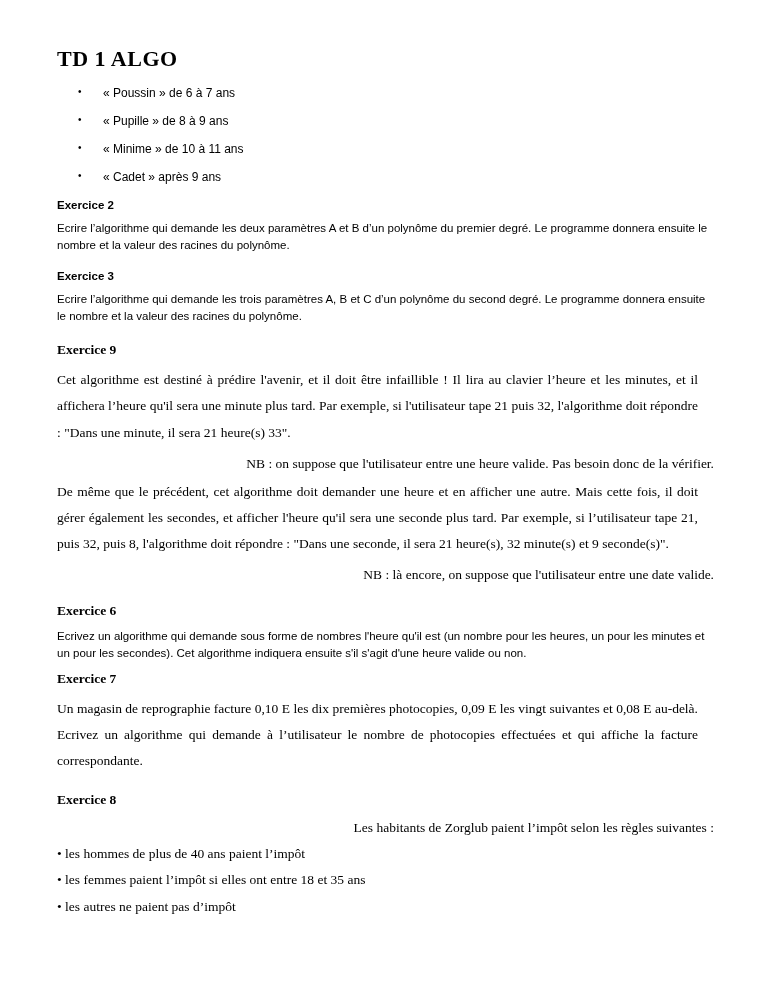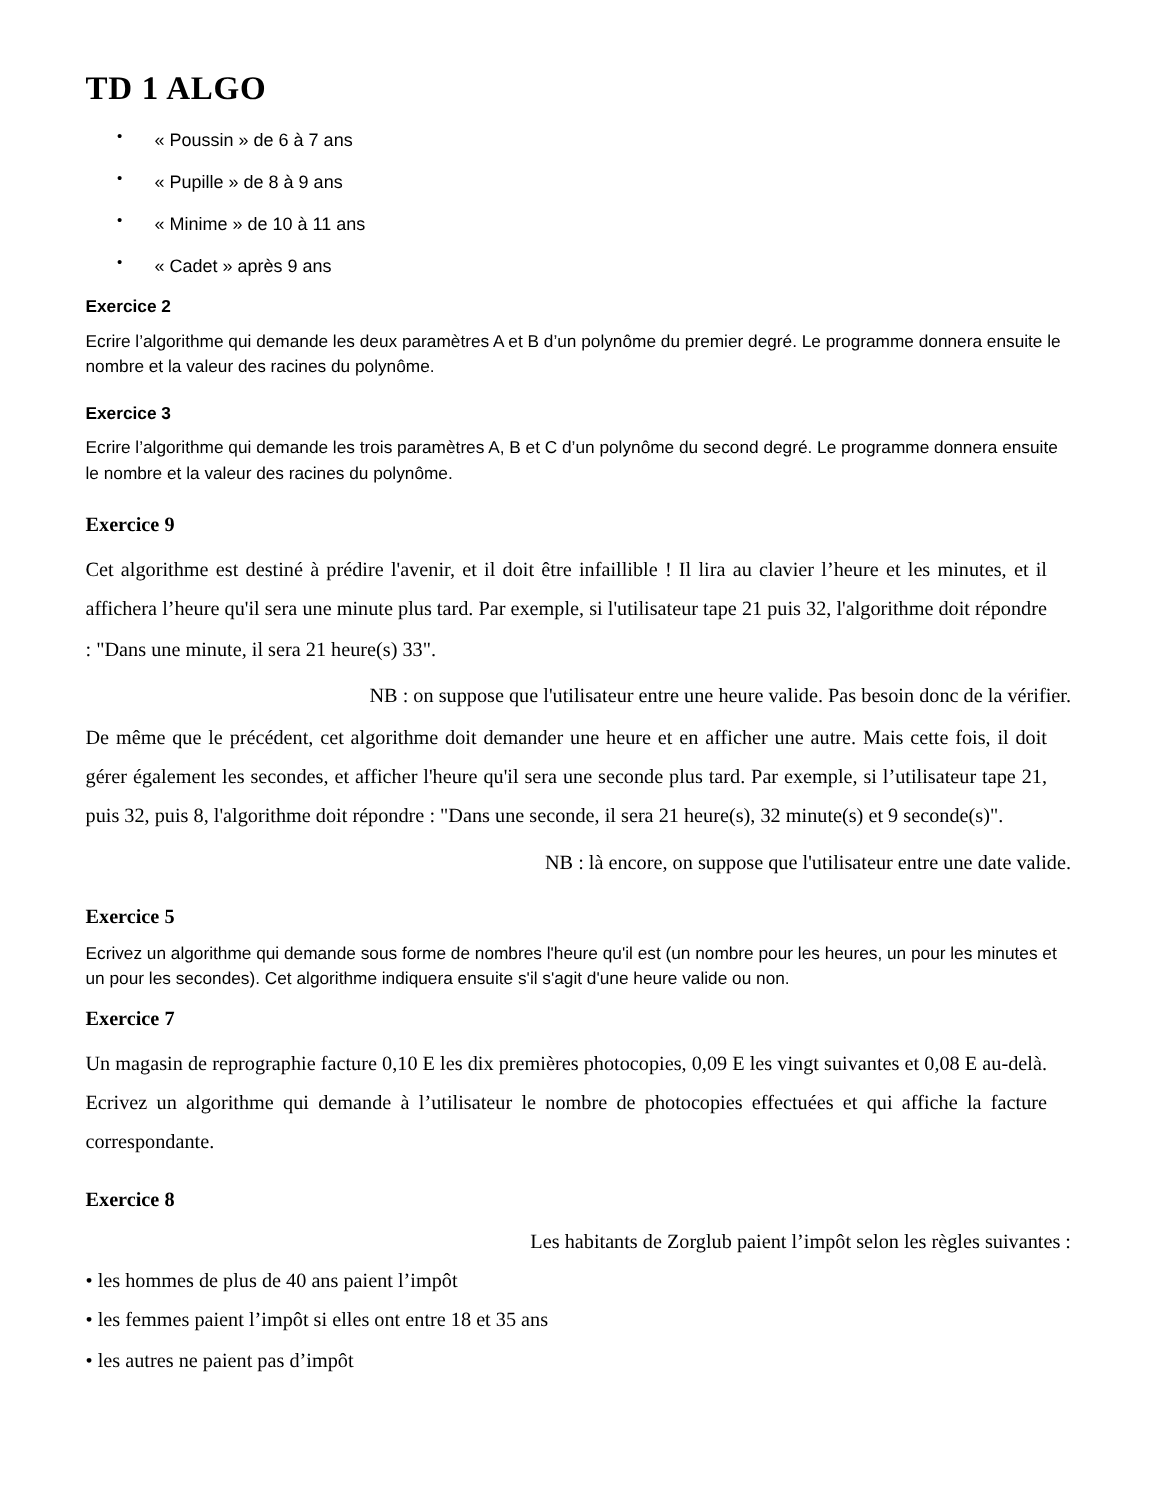--- a/index.html
+++ b/index.html
@@ -118,21 +118,21 @@
     <p class="p-serif">Cet algorithme est destiné à prédire l'avenir, et il doit être infaillible ! Il lira au clavier l’heure et les minutes, et il affichera l’heure qu'il sera une minute plus tard. Par exemple, si l'utilisateur tape 21 puis 32, l'algorithme doit répondre : "Dans une minute, il sera 21 heure(s) 33".</p>
     <p class="p-serif nb">NB : on suppose que l'utilisateur entre une heure valide. Pas besoin donc de la vérifier.</p>
   </section>
 
   <section>
     <p class="p-serif">De même que le précédent, cet algorithme doit demander une heure et en afficher une autre. Mais cette fois, il doit gérer également les secondes, et afficher l'heure qu'il sera une seconde plus tard. Par exemple, si l’utilisateur tape 21, puis 32, puis 8, l'algorithme doit répondre : "Dans une seconde, il sera 21 heure(s), 32 minute(s) et 9 seconde(s)".</p>
     <p class="p-serif nb">NB : là encore, on suppose que l'utilisateur entre une date valide.</p>
   </section>
 
   <section>
-    <h2 class="h-serif">Exercice 5</h2>
+    <h2 class="h-serif">Exercice 6</h2>
     <p class="p-sans" style="margin-bottom:2px;">Ecrivez un algorithme qui demande sous forme de nombres l'heure qu'il est (un nombre pour les heures, un pour les minutes et un pour les secondes). Cet algorithme indiquera ensuite s'il s'agit d'une heure valide ou non.</p>
   </section>
 
   <section>
     <h2 class="h-serif" style="margin-top:8px;">Exercice 7</h2>
     <p class="p-serif">Un magasin de reprographie facture 0,10 E les dix premières photocopies, 0,09 E les vingt suivantes et 0,08 E au-delà. Ecrivez un algorithme qui demande à l’utilisateur le nombre de photocopies effectuées et qui affiche la facture correspondante.</p>
   </section>
 
   <section>
     <h2 class="h-serif">Exercice 8</h2>

